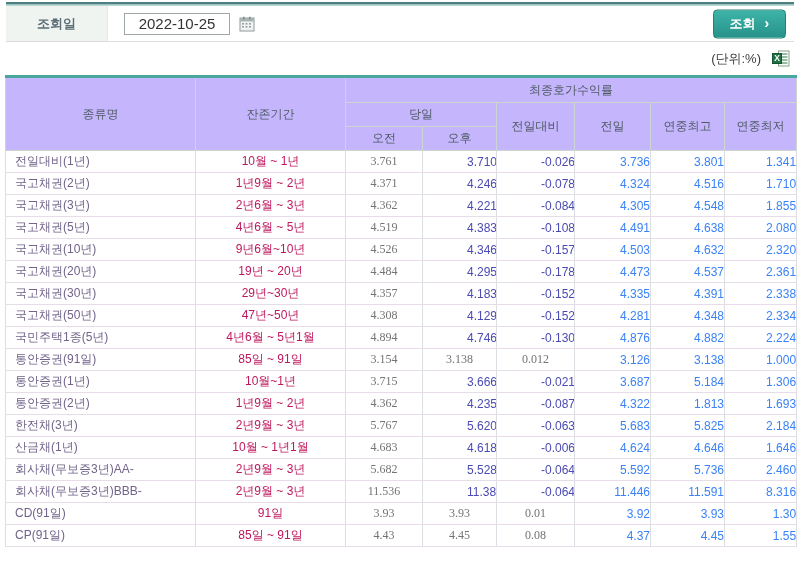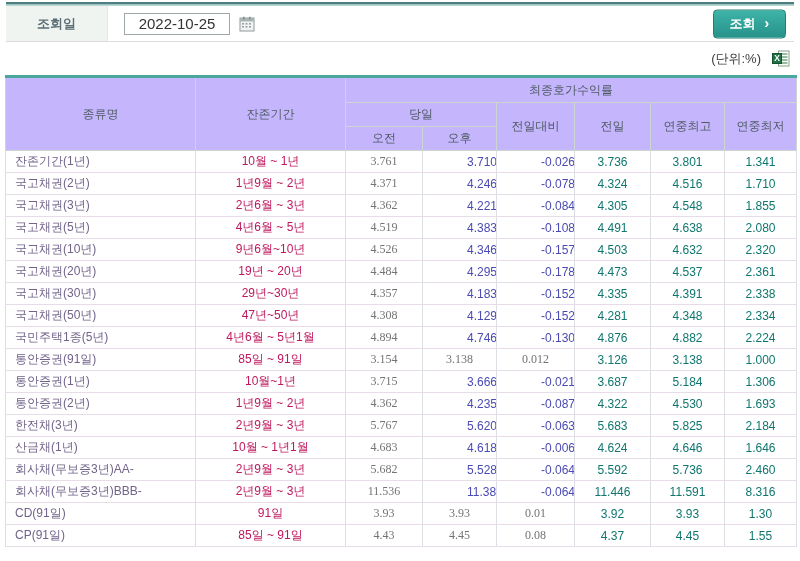--- a/index.html
+++ b/index.html
@@ -71,21 +71,21 @@
   thead tr.h3 th { height:24px; }
   tbody td {
     height:22px; font-size:12px; text-align:center;
     border-bottom:1px solid #e6dde8; border-left:1px solid #dcdee4; border-right:1px solid #dcdee4;
     background:#fff; white-space:nowrap; overflow:hidden;
   }
   tbody tr:first-child td { border-top:1px solid #9fb0aa; }
   td.left { text-align:left; padding-left:9px; }
   td.type   { color:#71638a; }
   td.muted2 { color:#be185d; }
-  td.muted  { color:#0f766e; }
+  td.muted  { color:#3b82f6;text-align:right; }
   td.up     { color:#737373;font-family:Liberation Serif, serif; }
   td.down   { color:#4a4ab4;padding-left:44px; }
 </style>
 </head>
 <body>
 
 <div class="page">
 
   <div class="topline"></div>
 
@@ -155,21 +155,21 @@
         <th rowspan="2">연중최고</th>
         <th rowspan="2">연중최저</th>
       </tr>
       <tr class="h3">
         <th>오전</th>
         <th>오후</th>
       </tr>
     </thead>
     <tbody>
         <tr>
-          <td class="left type">잔존기간(1년)</td>
+          <td class="left type">전일대비(1년)</td>
           <td class="muted2">10월 ~ 1년</td>
           <td class="up">3.761</td>
           <td class="down">3.710</td>
           <td class="down">-0.026</td>
           <td class="muted">3.736</td>
           <td class="muted">3.801</td>
           <td class="muted">1.341</td>
         </tr>
         <tr>
           <td class="left type">국고채권(2년)</td>
@@ -271,21 +271,21 @@
           <td class="muted">5.184</td>
           <td class="muted">1.306</td>
         </tr>
         <tr>
           <td class="left type">통안증권(2년)</td>
           <td class="muted2">1년9월 ~ 2년</td>
           <td class="up">4.362</td>
           <td class="down">4.235</td>
           <td class="down">-0.087</td>
           <td class="muted">4.322</td>
-          <td class="muted">4.530</td>
+          <td class="muted">1.813</td>
           <td class="muted">1.693</td>
         </tr>
         <tr>
           <td class="left type">한전채(3년)</td>
           <td class="muted2">2년9월 ~ 3년</td>
           <td class="up">5.767</td>
           <td class="down">5.620</td>
           <td class="down">-0.063</td>
           <td class="muted">5.683</td>
           <td class="muted">5.825</td>

